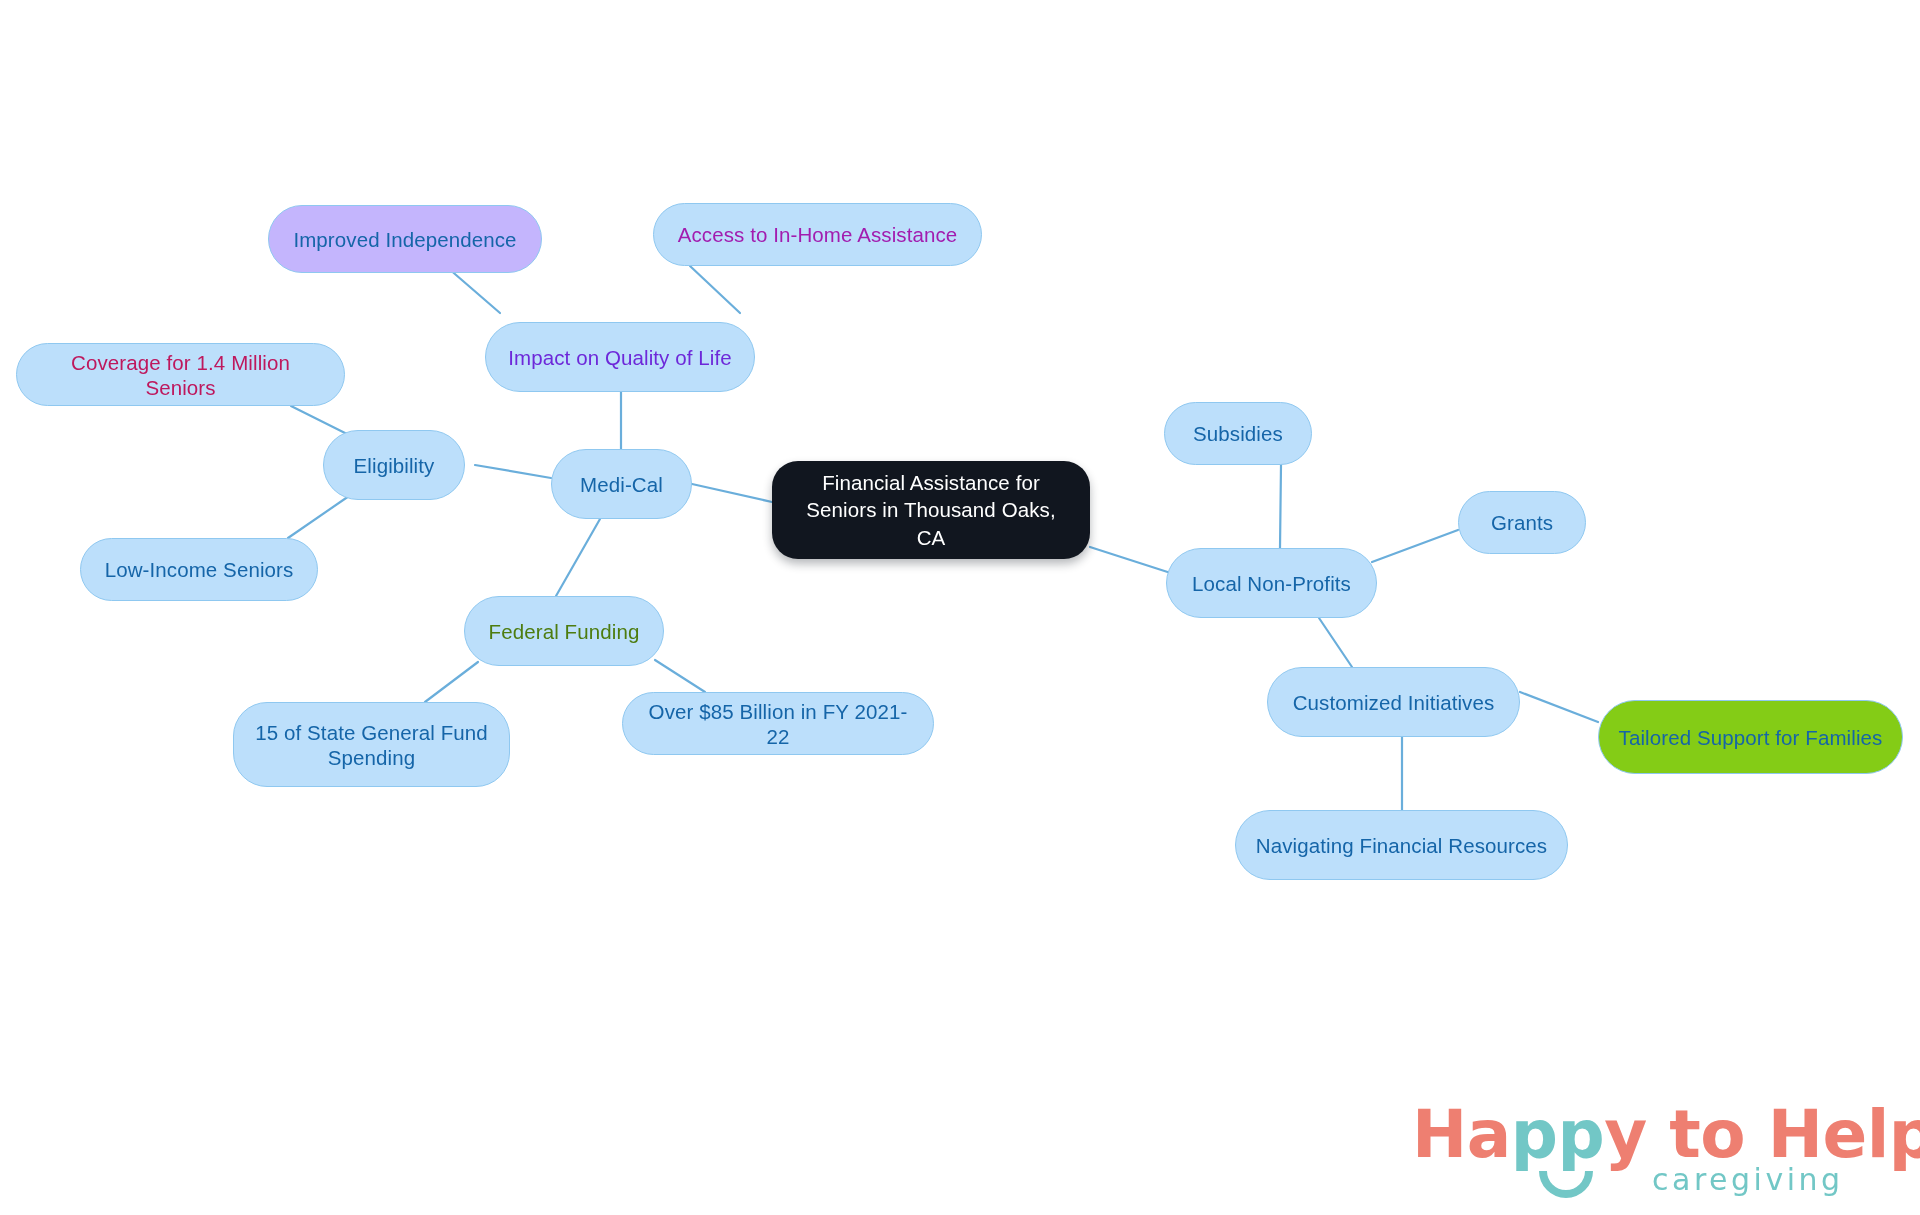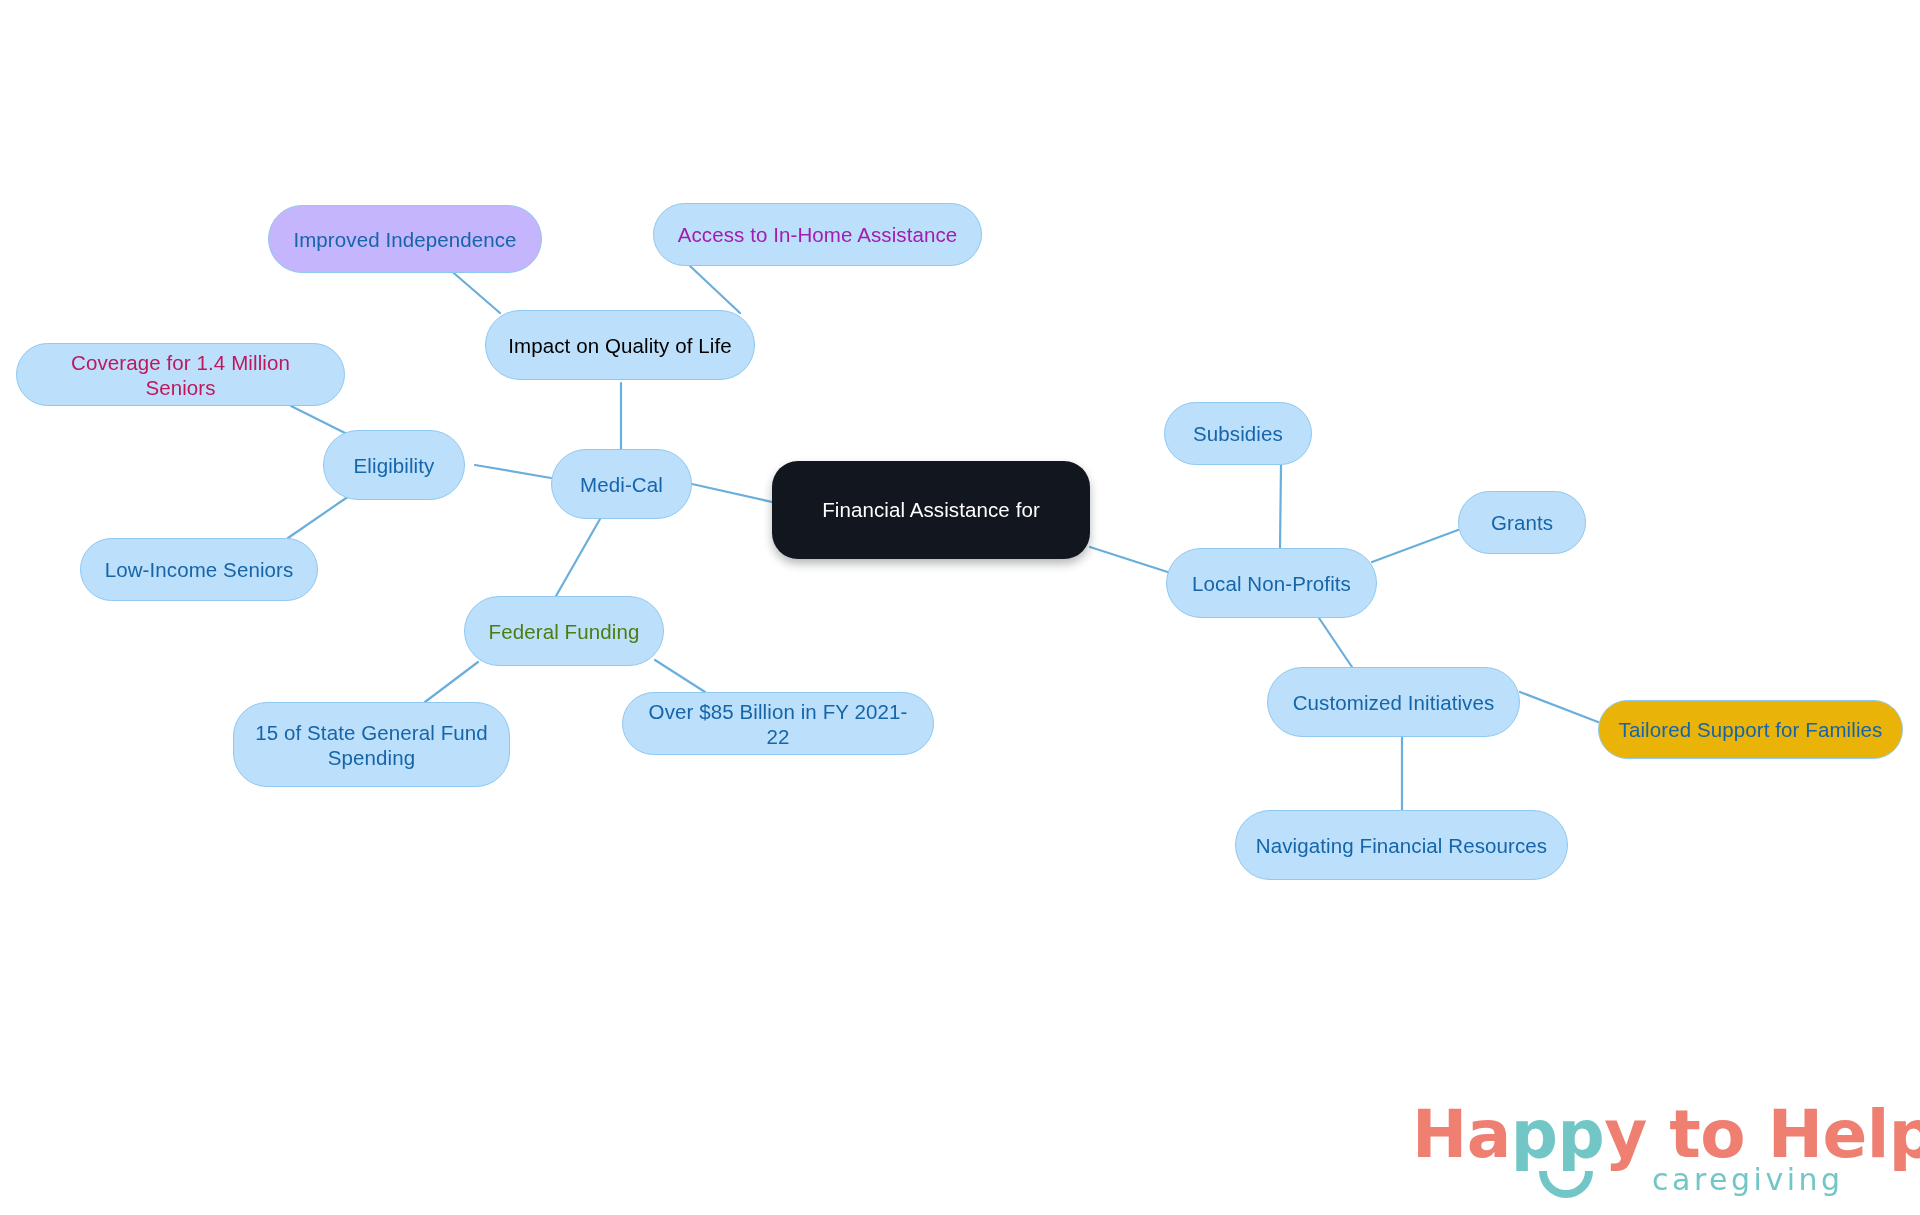--- a/index.html
+++ b/index.html
@@ -114,21 +114,21 @@
       <line x1="1372" y1="562" x2="1458" y2="530" stroke="#6aaedb" stroke-width="2.2" stroke-linecap="round"></line>
       <line x1="1319" y1="618" x2="1352" y2="667" stroke="#6aaedb" stroke-width="2.2" stroke-linecap="round"></line>
       <line x1="1520" y1="692" x2="1598" y2="722" stroke="#6aaedb" stroke-width="2.2" stroke-linecap="round"></line>
       <line x1="1402" y1="737" x2="1402" y2="810" stroke="#6aaedb" stroke-width="2.2" stroke-linecap="round"></line>
     </svg>
 
   <div id="node-layer">
       <div class="node" style="left: 551px; top: 449px; width: 141px; height: 70px; background: rgb(188, 223, 251); border-color: rgb(143, 200, 240); color: rgb(21, 101, 168);">
         <span>Medi-Cal</span>
       </div>
-      <div class="node" style="left: 485px; top: 310px; width: 270px; height: 70px; background: rgb(188, 223, 251); border-color: rgb(143, 200, 240); color: #000000;">
+      <div class="node" style="left: 485px; top: 322px; width: 270px; height: 70px; background: rgb(188, 223, 251); border-color: rgb(143, 200, 240); color: #6d28d9;">
         <span>Impact on Quality of Life</span>
       </div>
       <div class="node" style="left: 268px; top: 205px; width: 274px; height: 68px; background: #c4b5fd; border-color: rgb(143, 200, 240); color: rgb(21, 101, 168);">
         <span>Improved Independence</span>
       </div>
       <div class="node" style="left: 653px; top: 203px; width: 329px; height: 63px; background: rgb(188, 223, 251); border-color: rgb(143, 200, 240); color: #a21caf;">
         <span>Access to In-Home Assistance</span>
       </div>
       <div class="node" style="left: 323px; top: 430px; width: 142px; height: 70px; background: rgb(188, 223, 251); border-color: rgb(143, 200, 240); color: rgb(21, 101, 168);">
         <span>Eligibility</span>
@@ -156,31 +156,32 @@
       </div>
       <div class="node" style="left: 1164px; top: 402px; width: 148px; height: 63px; background: rgb(188, 223, 251); border-color: rgb(143, 200, 240); color: rgb(21, 101, 168);">
         <span>Subsidies</span>
       </div>
       <div class="node" style="left: 1458px; top: 491px; width: 128px; height: 63px; background: rgb(188, 223, 251); border-color: rgb(143, 200, 240); color: rgb(21, 101, 168);">
         <span>Grants</span>
       </div>
       <div class="node" style="left: 1267px; top: 667px; width: 253px; height: 70px; background: rgb(188, 223, 251); border-color: rgb(143, 200, 240); color: rgb(21, 101, 168);">
         <span>Customized Initiatives</span>
       </div>
-      <div class="node" style="left: 1598px; top: 700px; width: 305px; height: 59px; background: #eab308; border-color: rgb(143, 200, 240); color: rgb(21, 101, 168);">
+      <div class="node" style="left: 1598px; top: 700px; width: 305px; height: 74px; background: #84cc16; border-color: rgb(143, 200, 240); color: rgb(21, 101, 168);">
         <span>Tailored Support for Families</span>
       </div>
       <div class="node" style="left: 1235px; top: 810px; width: 333px; height: 70px; background: rgb(188, 223, 251); border-color: rgb(143, 200, 240); color: rgb(21, 101, 168);">
         <span>Navigating Financial Resources</span>
       </div>
     </div>
 
   <div class="node root" id="root-node" style="left: 772px; top: 461px; width: 318px; height: 98px; background: rgb(17, 22, 31); color: rgb(255, 255, 255);">
     <div>
       <div>Financial Assistance for</div>
+      <div>Seniors in Thousand Oaks, CA</div>
     </div>
   </div>
 
   <div id="logo">
     <div class="logo-main"><span style="color: rgb(238, 127, 113);">Ha</span><span class="teal" style="color: rgb(114, 199, 198);">pp</span><span style="color: rgb(238, 127, 113);">y to Help</span></div>
     <svg class="logo-smile" viewBox="0 0 54 28">
       <path d="M4 0 A23 23 0 0 0 50 0" fill="none" stroke="#72c7c6" stroke-width="8" stroke-linecap="butt"></path>
     </svg>
     <div class="logo-sub" style="color: rgb(114, 199, 198);">caregiving</div>
   </div>

